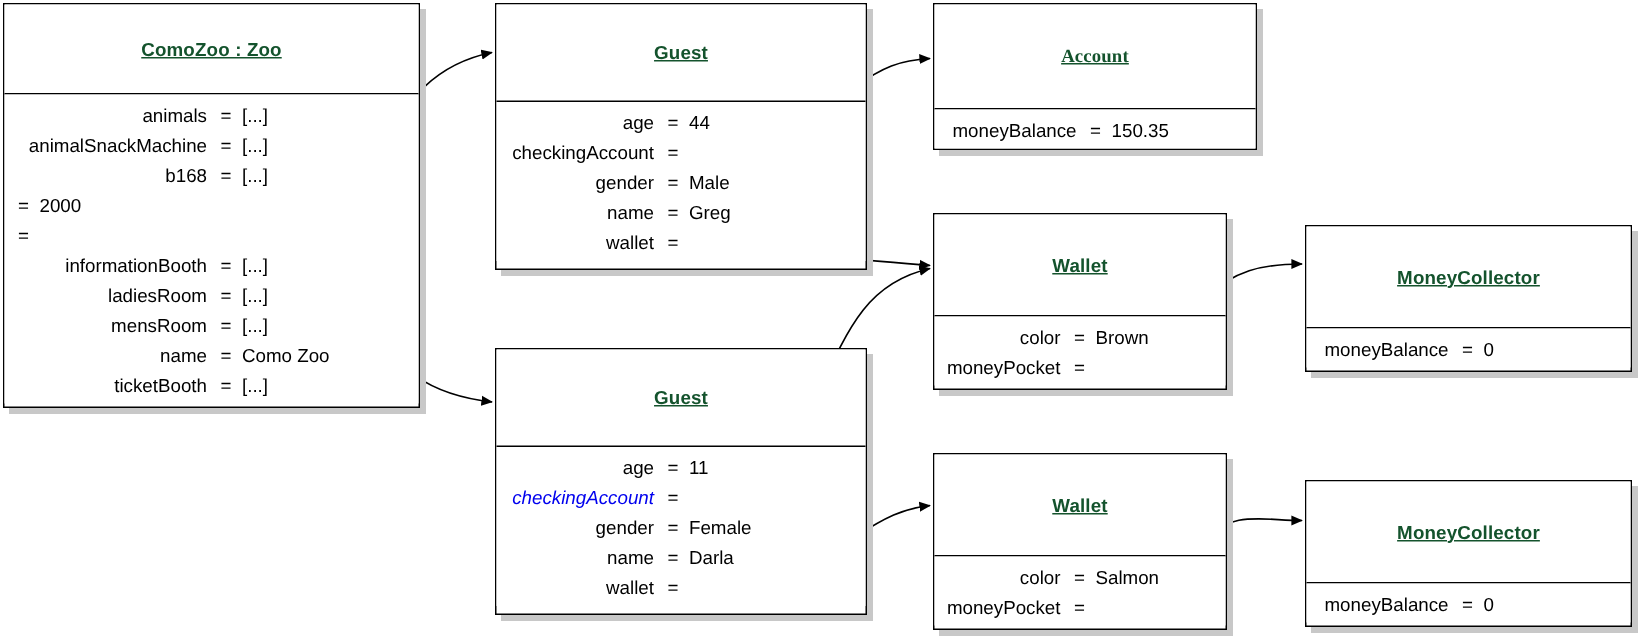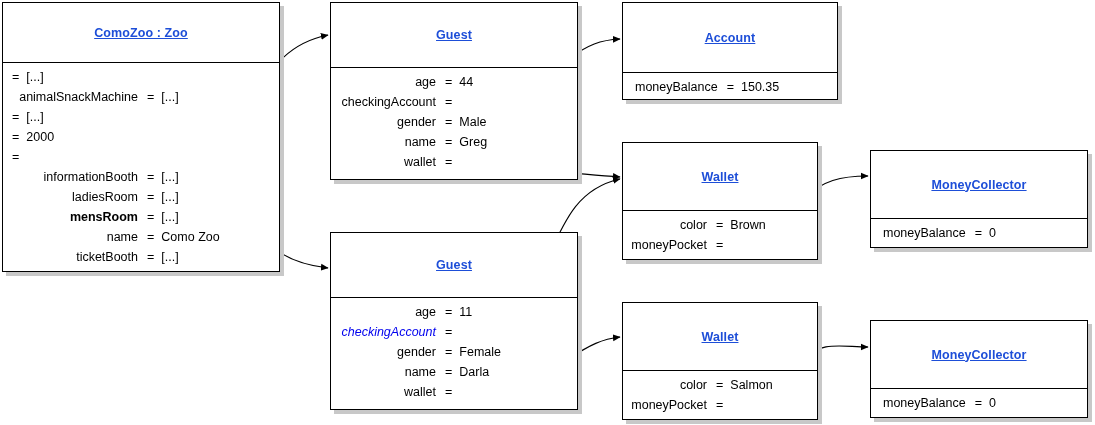--- a/index.html
+++ b/index.html
@@ -39,21 +39,21 @@
     display: flex;
     align-items: center;
     justify-content: center;
     box-sizing: border-box;
     border-bottom: 1px solid #000000;
     background: #ffffff;
   }
   .obj-title {
     font-size: 12.5px;
     font-weight: bold;
-    color: #1d4ed8;
+    color: #14532d;
     text-decoration: underline;
     letter-spacing: 0.1px;
     white-space: nowrap;
   }
   .obj-attrs {
     position: relative;
     box-sizing: border-box;
     padding: 4px 0 2px 0;
     background: #ffffff;
   }
@@ -118,29 +118,31 @@
 
     <path d="M 718 403 L 738 403 C 770 403 784 378 802 360 C 822 340 842 347 868 347" fill="none" stroke="#000000" stroke-width="1.1" marker-end="url(#arrow)"></path>
   </svg>
 
   <div class="obj-box" style="left:2px; top:2px; width:278px; height:270px;">
     <div class="obj-header" style="height:60px;">
       <span class="obj-title">ComoZoo : Zoo</span>
     </div>
     <div class="obj-attrs">
       <div class="attr-row align-right" style="padding-left:0;">
+        <span class="attr-name" style="width:135px;">animals</span>
         <span class="attr-eq">=</span>
         <span class="attr-val">[...]</span>
       </div>
       <div class="attr-row align-right">
         <span class="attr-name" style="width:135px;">animalSnackMachine</span>
         <span class="attr-eq">=</span>
         <span class="attr-val">[...]</span>
       </div>
       <div class="attr-row align-right">
+        <span class="attr-name" style="width:135px;">b168</span>
         <span class="attr-eq">=</span>
         <span class="attr-val">[...]</span>
       </div>
       <div class="attr-row align-right">
         <span class="attr-eq">=</span>
         <span class="attr-val">2000</span>
       </div>
       <div class="attr-row align-right">
         <span class="attr-eq">=</span>
         <span class="attr-val"></span>
@@ -149,21 +151,21 @@
         <span class="attr-name" style="width:135px;">informationBooth</span>
         <span class="attr-eq">=</span>
         <span class="attr-val">[...]</span>
       </div>
       <div class="attr-row align-right">
         <span class="attr-name" style="width:135px;">ladiesRoom</span>
         <span class="attr-eq">=</span>
         <span class="attr-val">[...]</span>
       </div>
       <div class="attr-row align-right">
-        <span class="attr-name" style="width:135px;font-weight:bold;">mensRoom</span>
+        <span class="attr-name" style="width:135px;">mensRoom</span>
         <span class="attr-eq">=</span>
         <span class="attr-val">[...]</span>
       </div>
       <div class="attr-row align-right">
         <span class="attr-name" style="width:135px;">name</span>
         <span class="attr-eq">=</span>
         <span class="attr-val">Como Zoo</span>
       </div>
       <div class="attr-row align-right">
         <span class="attr-name" style="width:135px;">ticketBooth</span>
@@ -233,21 +235,21 @@
       </div>
       <div class="attr-row align-right">
         <span class="attr-name" style="width:105px;">wallet</span>
         <span class="attr-eq">=</span>
         <span class="attr-val"></span>
       </div>
     </div>
   </div>
 
   <div class="obj-box" style="left:622px; top:2px; width:216px; height:98px;">
-    <div class="obj-header" style="height:70px;">
+    <div class="obj-header" style="height:70px;font-family:Liberation Serif, serif;">
       <span class="obj-title">Account</span>
     </div>
     <div class="obj-attrs" style="padding-left:12px;">
       <div class="attr-row">
         <span class="attr-name">moneyBalance</span>
         <span class="attr-eq">=</span>
         <span class="attr-val">150.35</span>
       </div>
     </div>
   </div>

